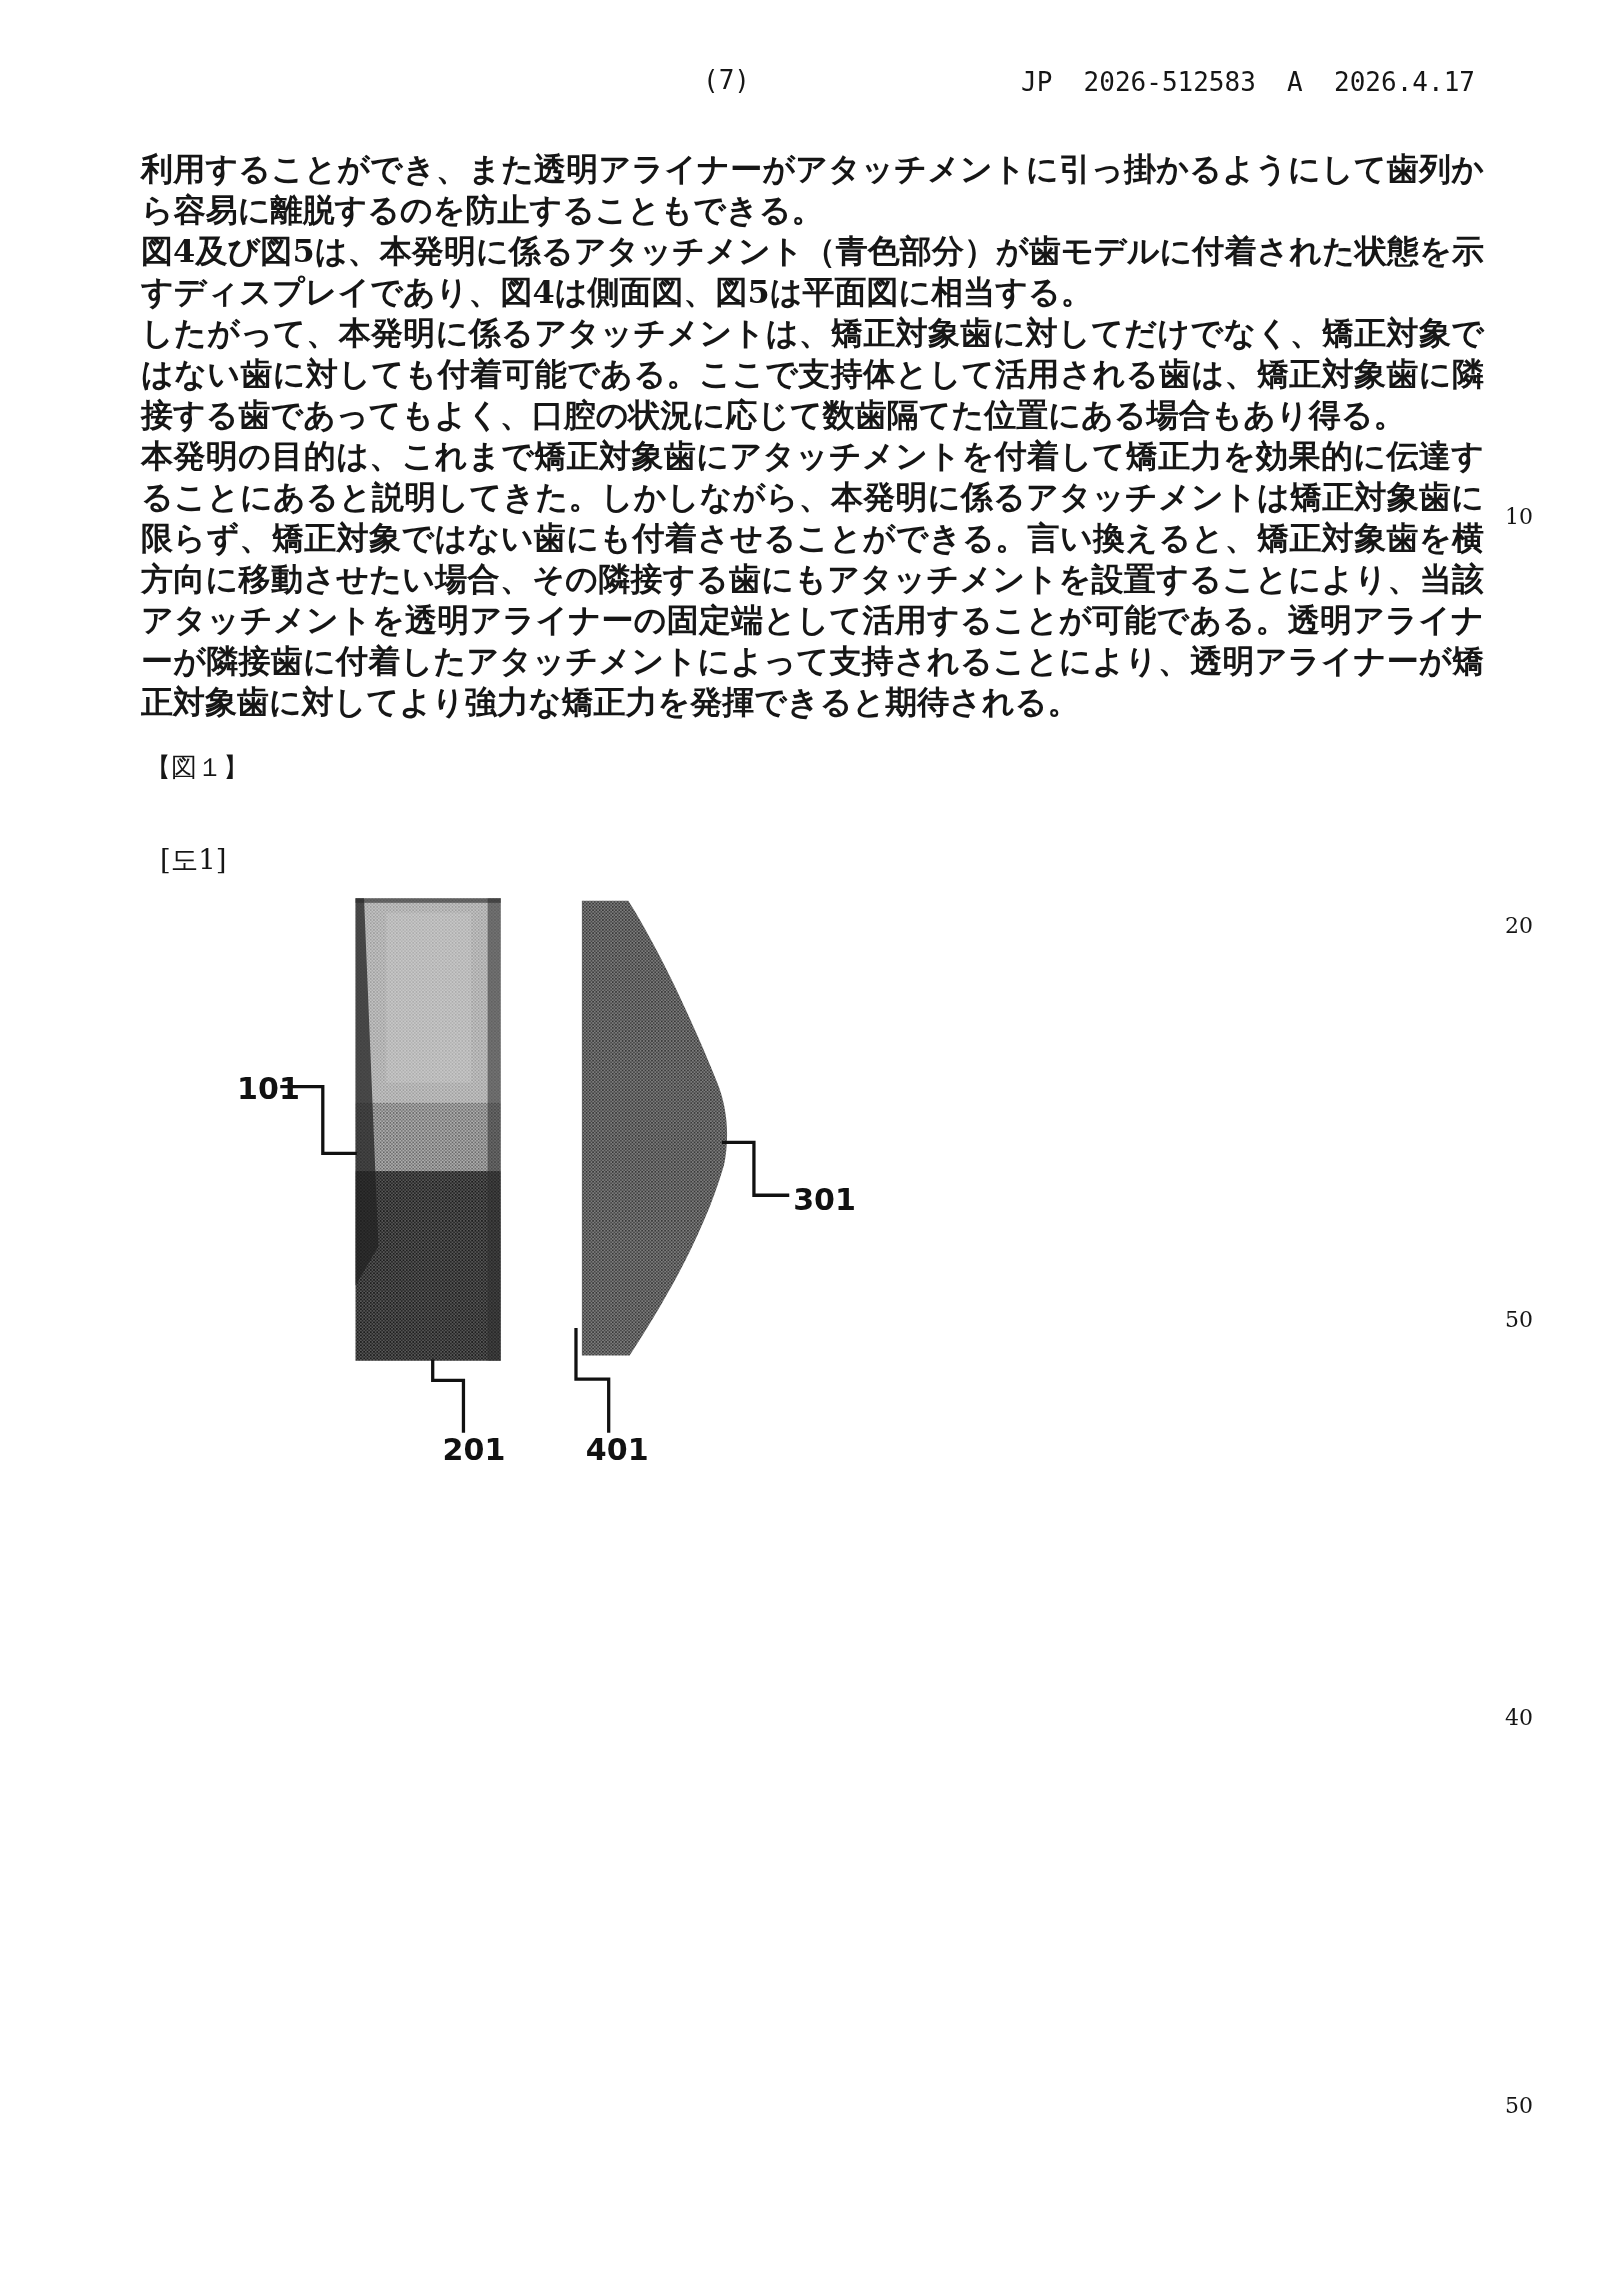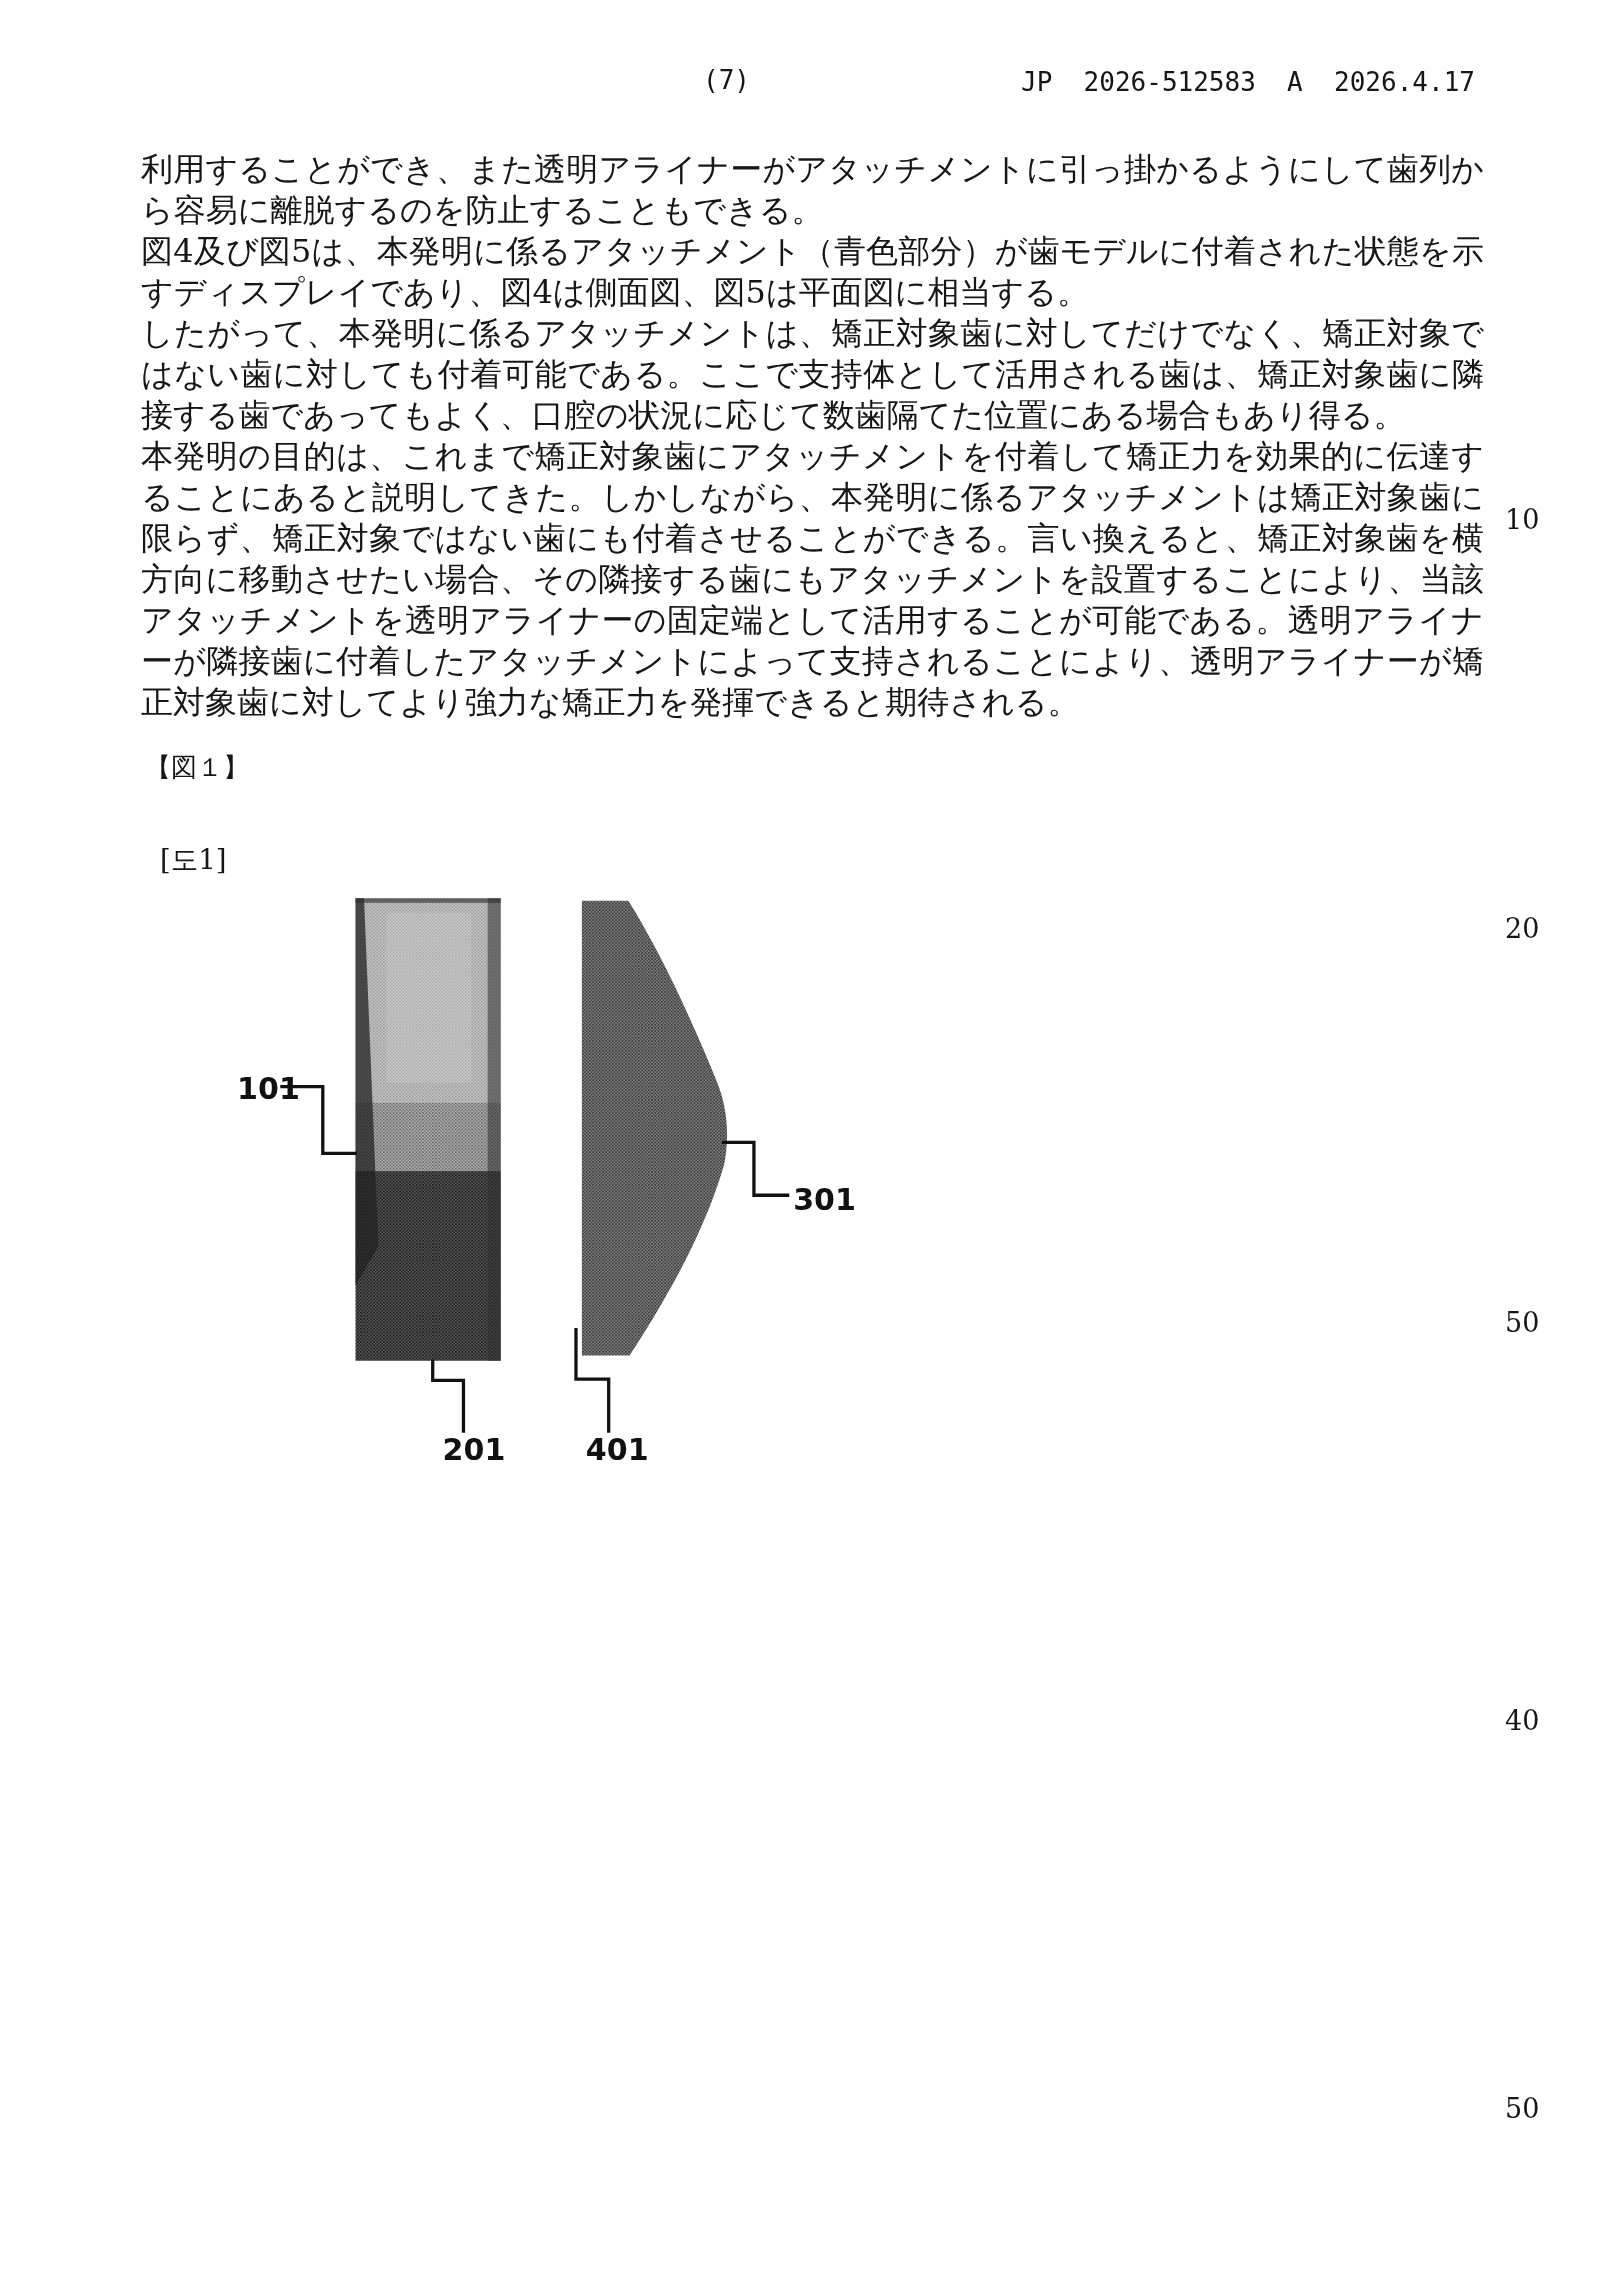--- a/index.html
+++ b/index.html
@@ -21,32 +21,32 @@
     text-align:right;
     font-family:"DejaVu Sans Mono","Liberation Mono",monospace;
     font-size:26px;white-space:pre;
   }
   .body-text{
     position:absolute;left:141px;top:149px;width:1343px;
     font-size:32px;line-height:41px;
     text-align:justify;text-justify:inter-character;
     letter-spacing:0px;
   }
-  .body-text p{margin:0;padding:0;}
+  .body-text p{margin:0;padding:0;font-weight:bold;}
   .fig-label{
     position:absolute;left:145px;top:750px;
     font-size:26px;
   }
   .fig-caption{
     position:absolute;left:160px;top:842px;
     font-size:27.5px;
   }
   .line-no{
     position:absolute;left:1505px;width:52px;
-    font-size:27px;text-align:left;
+    font-size:22px;text-align:left;
   }
   .figure-layer{
     position:absolute;left:0;top:0;width:1623px;height:2295px;
   }
   .ref-num{
     font-family:"DejaVu Sans","Liberation Sans",sans-serif;
     font-size:46px;font-weight:600;fill:#111111;
   }
 </style>
 </head>

